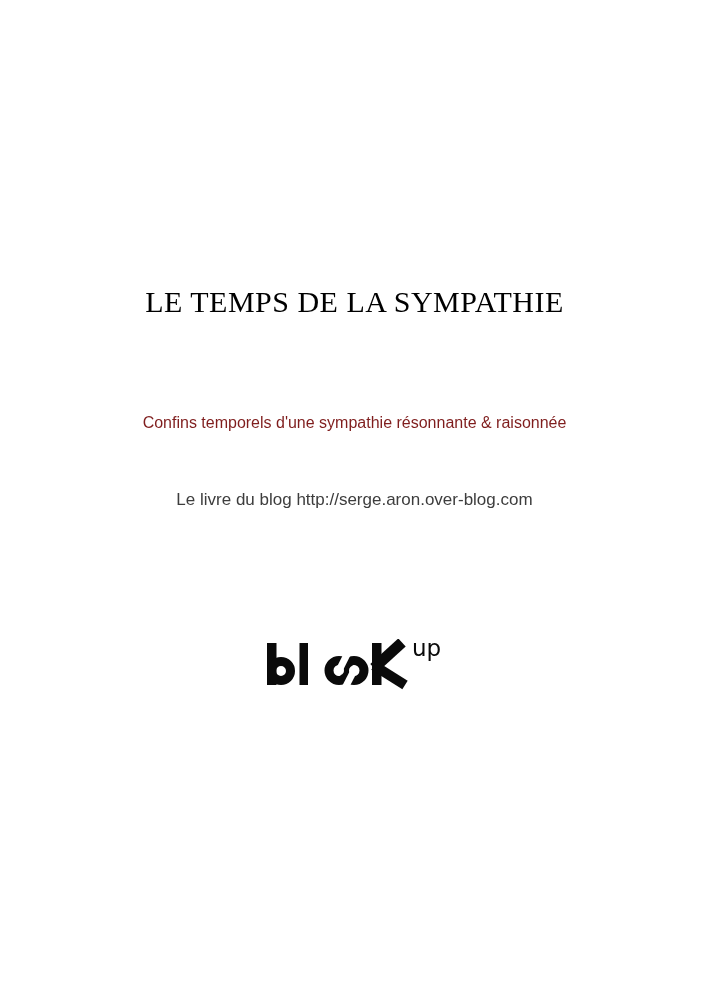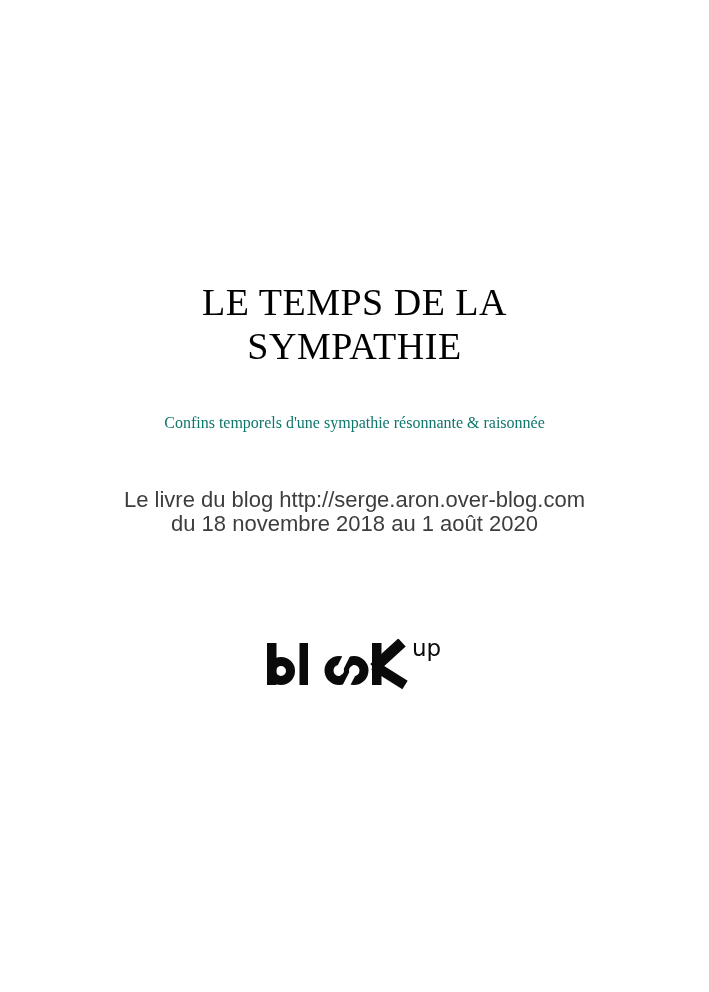--- a/index.html
+++ b/index.html
@@ -19,44 +19,44 @@
   }
   .title {
     position: absolute;
     top: 280px;
     left: 50%;
     transform: translateX(-50%);
     width: 430px;
     text-align: center;
     font-family: "Liberation Serif", serif;
     font-weight: 400;
-    font-size: 38px;
+    font-size: 30px;
     line-height: 44px;
     letter-spacing: 0.5px;
     color: #000000;
   }
   .subtitle {
     position: absolute;
     top: 413px;
     left: 0;
     width: 100%;
     text-align: center;
-    font-family: Liberation Serif, serif;
+    font-family: Liberation Sans, sans-serif;
     font-size: 16px;
     line-height: 20px;
-    color: #0f766e;
+    color: #7f1d1d;
   }
   .source {
     position: absolute;
     top: 488px;
     left: 0;
     width: 100%;
     text-align: center;
     font-family: "Liberation Sans", sans-serif;
-    font-size: 22px;
+    font-size: 17px;
     line-height: 24px;
     color: #3d3d3d;
   }
   .logo-wrap {
     position: absolute;
     top: 639px;
     left: 0;
     width: 100%;
     display: flex;
     justify-content: center;
@@ -67,21 +67,20 @@
 <body>
 
 <div class="page">
 
   <h1 class="title">LE TEMPS DE LA SYMPATHIE</h1>
 
   <div class="subtitle">Confins temporels d'une sympathie résonnante &amp; raisonnée</div>
 
   <div class="source">
     <div>Le livre du blog http://serge.aron.over-blog.com</div>
-    <div>du 18 novembre 2018 au 1 août 2020</div>
   </div>
 
   <div class="logo-wrap" role="img" aria-label="blookup logo">
     <svg width="176" height="52" viewBox="0 0 176 52" xmlns="http://www.w3.org/2000/svg">
 
       <rect x="0" y="4" width="9.5" height="42" fill="#0a0a0a"></rect>
       <circle cx="14" cy="32" r="9.5" fill="none" stroke="#0a0a0a" stroke-width="9"></circle>
 
       <rect x="32.5" y="4" width="8.5" height="42" fill="#0a0a0a"></rect>
 

